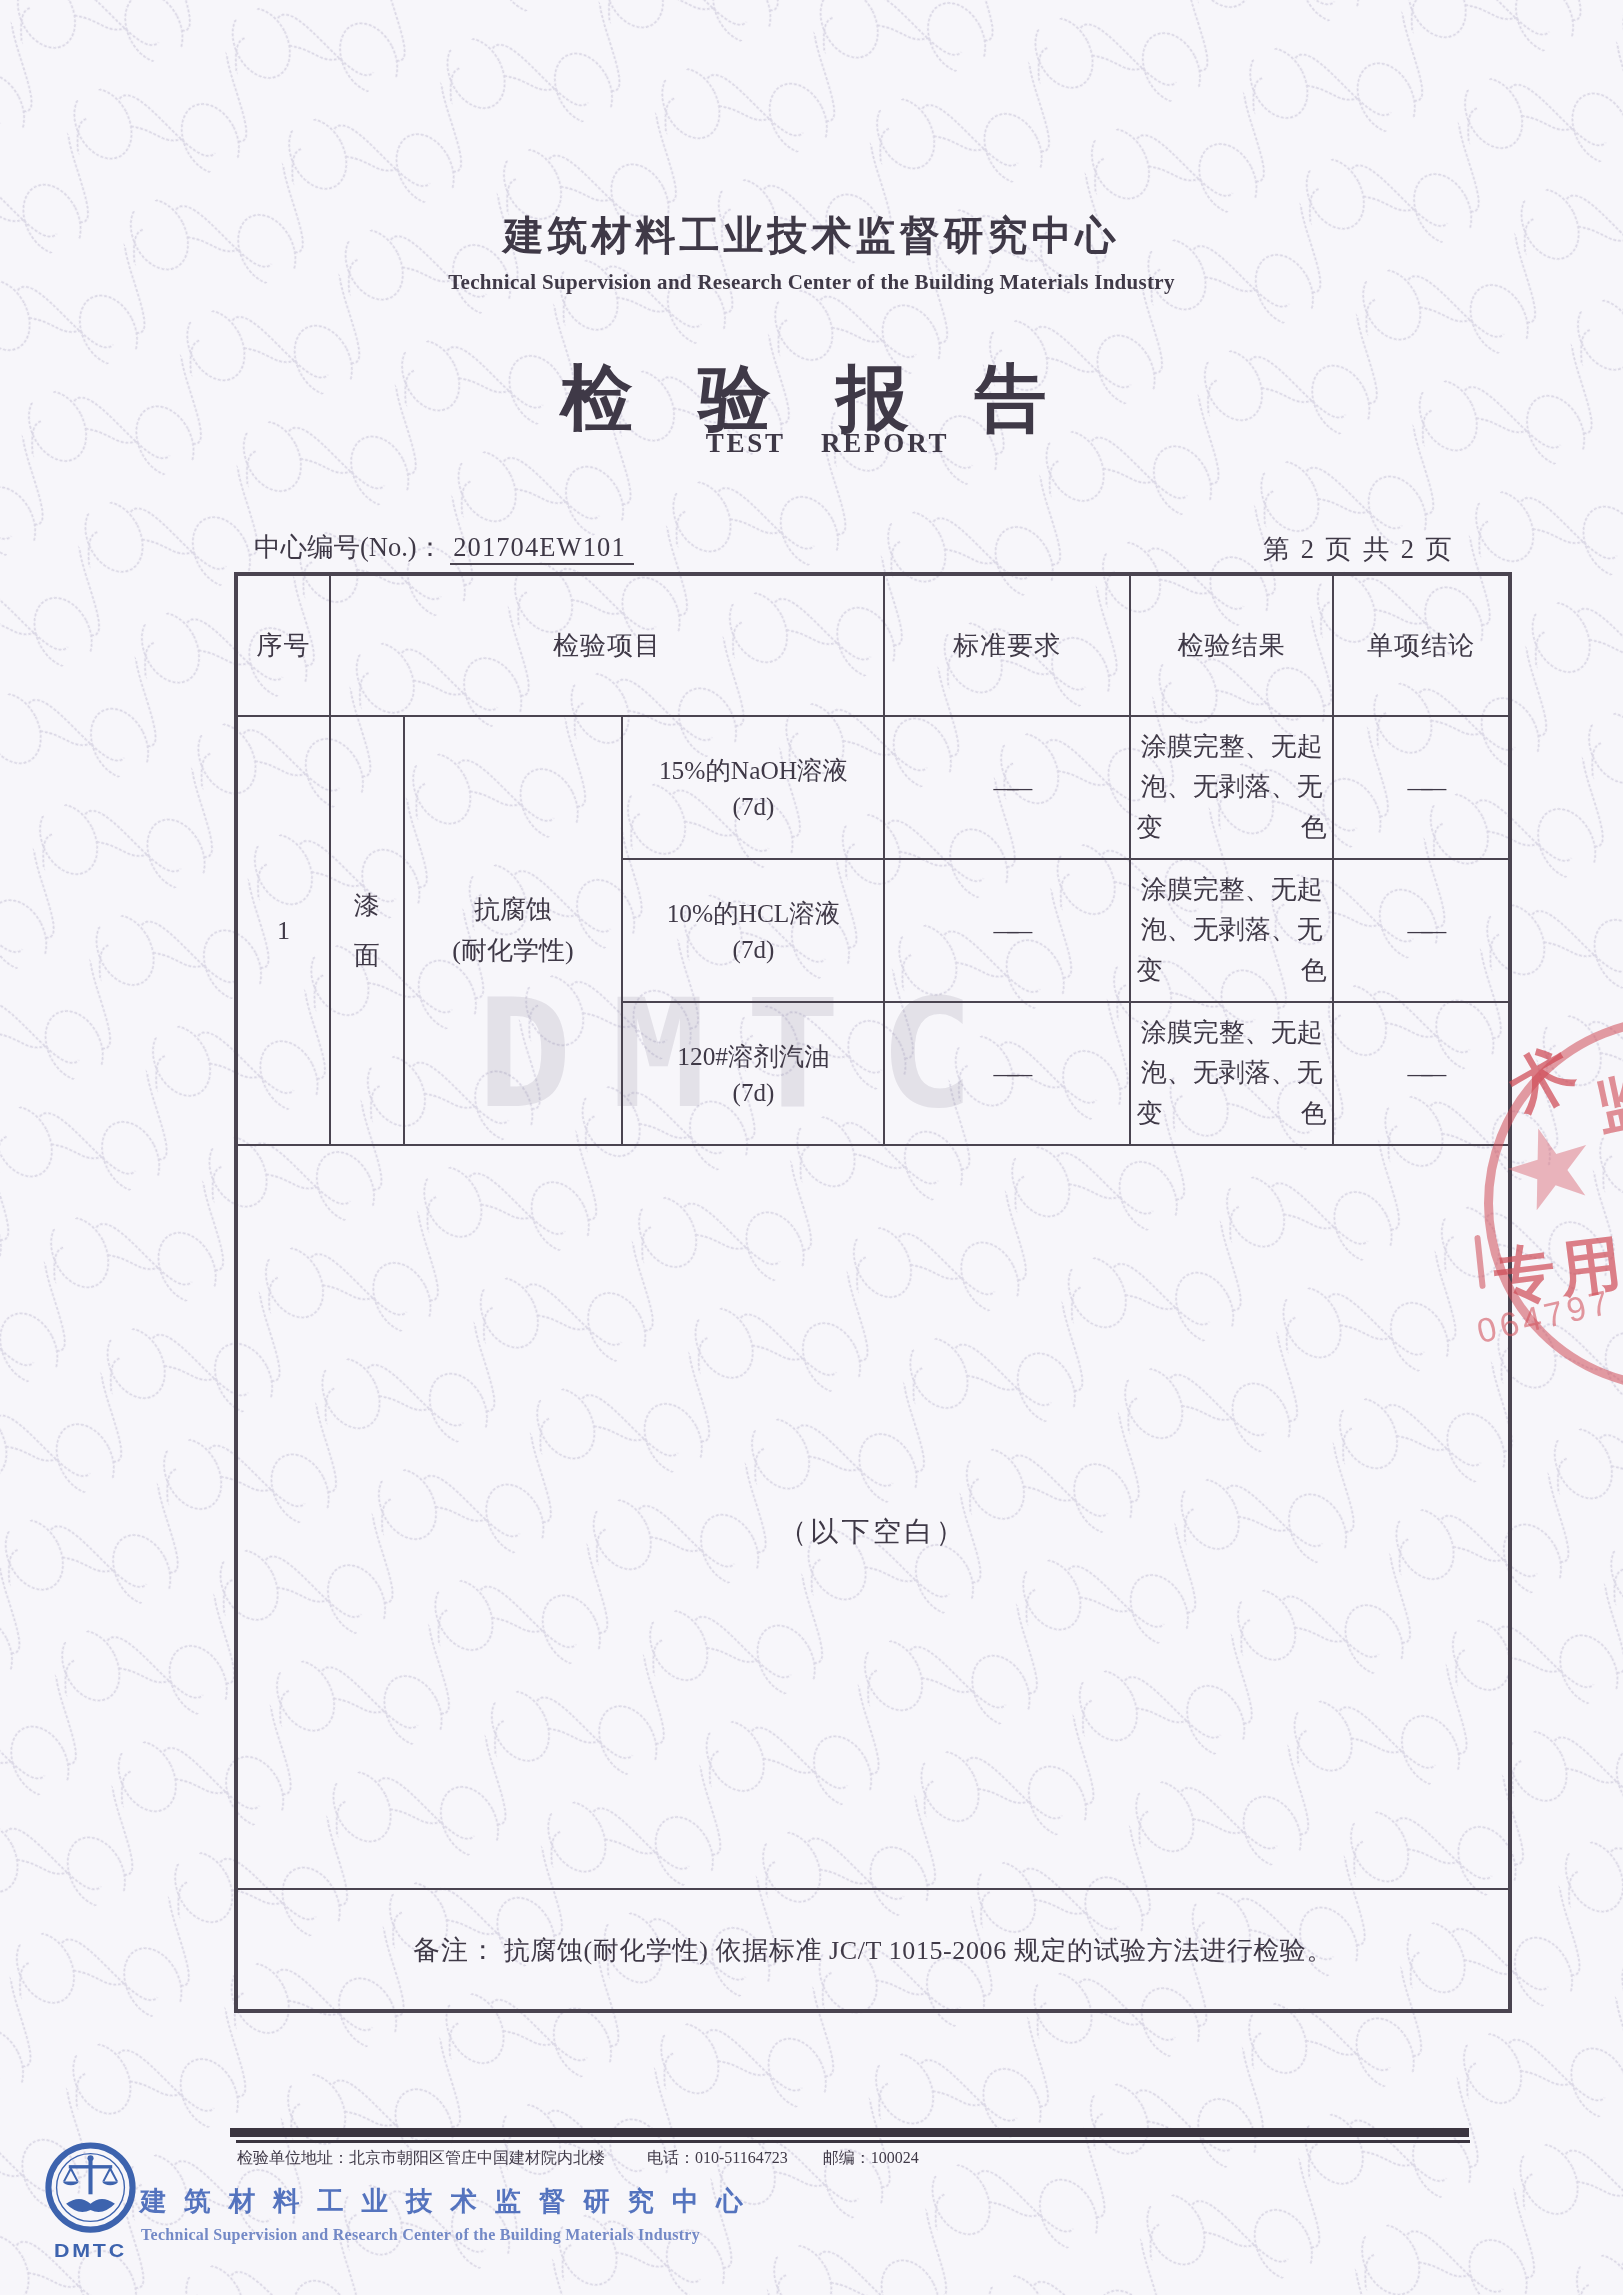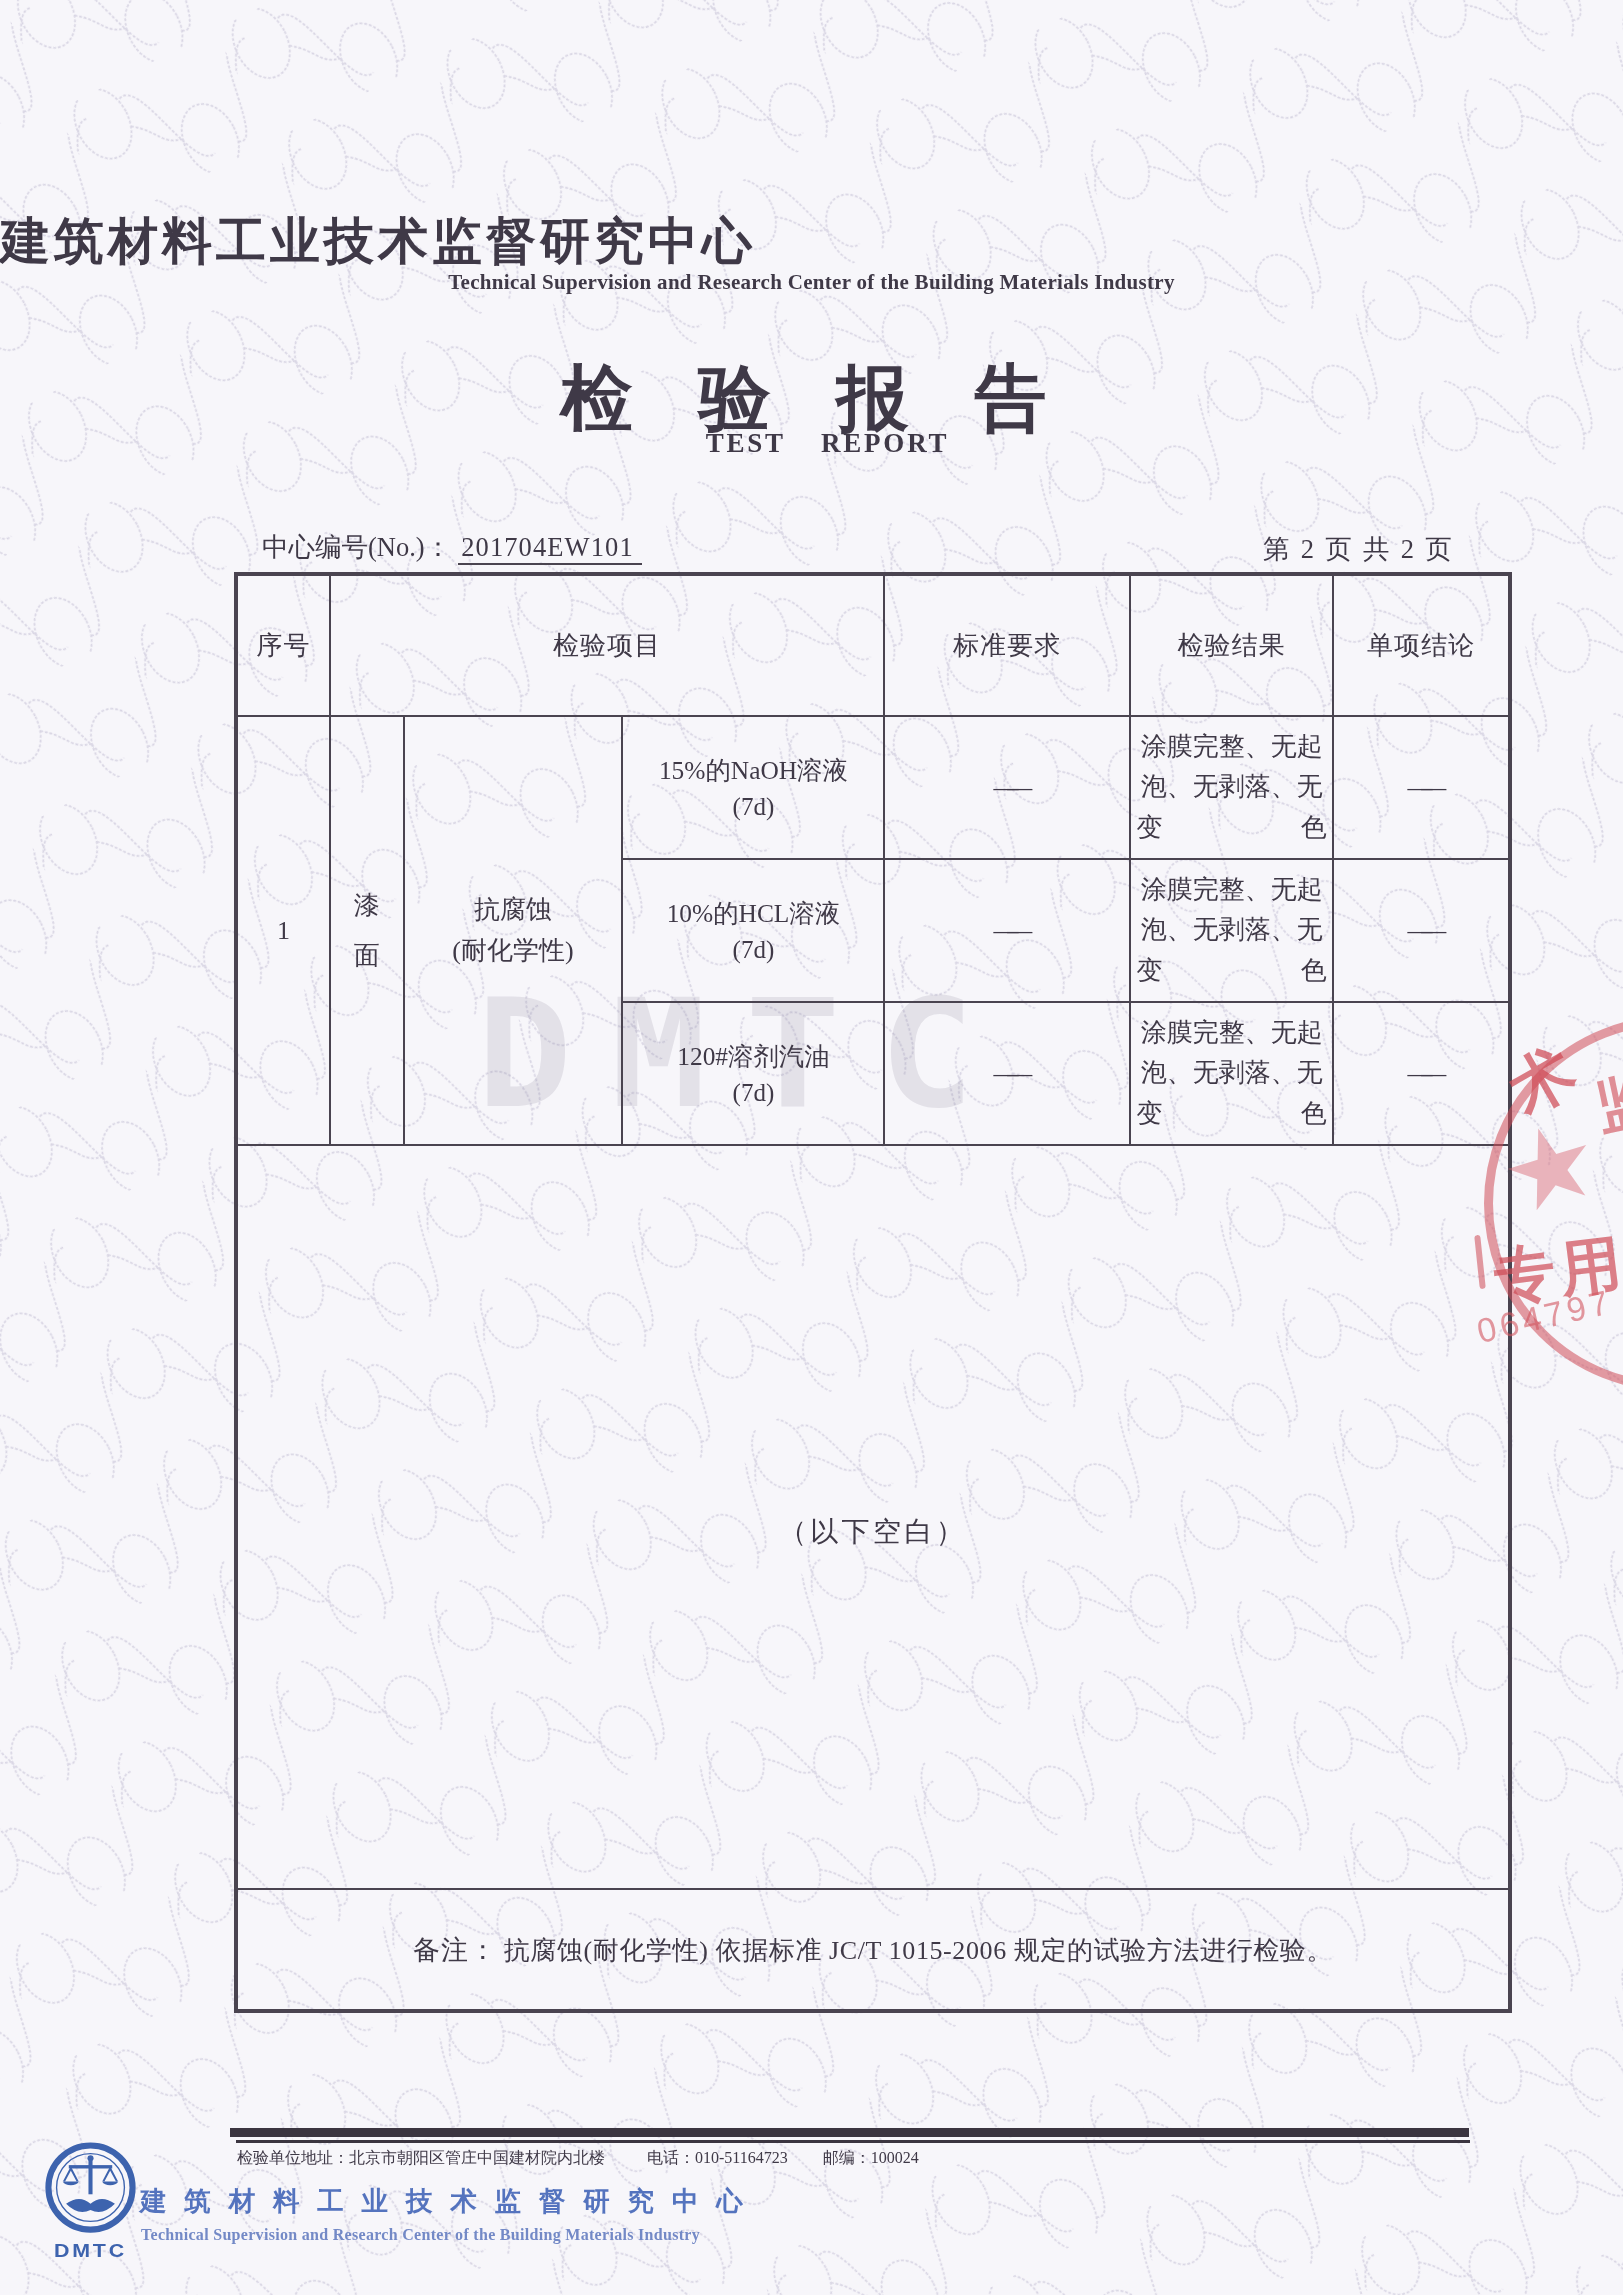--- a/index.html
+++ b/index.html
@@ -6,30 +6,30 @@
   .page{
     position:relative; width:1623px; height:2295px; margin:0 auto;
     background:#f7f6fa; overflow:hidden;
     font-family:"Liberation Serif","DejaVu Serif",serif;
     color:#3f3947;
   }
   .bg-pattern{position:absolute; left:0; top:0; z-index:0;}
   .content{position:absolute; left:0; top:0; width:100%; height:100%; z-index:2;}
 
   
-  .org-cn{position:absolute; top:208px; left:0; width:100%; text-align:left;
-    font-size:50px; font-weight:bold; letter-spacing:4px;}
+  .org-cn{position:absolute; top:208px; left:0; width:100%; text-align:center;
+    font-size:40px; font-weight:bold; letter-spacing:4px;}
   .org-en{position:absolute; top:270px; left:0; width:100%; text-align:center;
     font-size:21px; font-weight:bold; letter-spacing:0.3px;}
   .title-cn{position:absolute; top:351px; left:0; width:100%; text-align:center;
     font-size:72px; font-weight:bold; letter-spacing:16px; word-spacing:16px;}
   .title-en{position:absolute; top:428px; left:16px; width:100%; text-align:center;
     font-size:27px; font-weight:bold; letter-spacing:2.8px; word-spacing:26px;}
 
-  .no-line{position:absolute; top:529px; left:254px; right:169px; height:41px; font-size:26.5px;margin-left:8px;}
+  .no-line{position:absolute; top:529px; left:254px; right:169px; height:41px; font-size:26.5px;}
   .no-label{font-weight:normal;}
   .no-value{border-bottom:2.3px solid #4a4450; padding:0 8px 1.1px 3.4px; letter-spacing:1.1px;}
   .page-info{position:absolute; right:0; top:2.3px; font-size:26.5px; letter-spacing:2.3px;}
 
   
   table.report{
     position:absolute; left:236px; top:574px; width:1274px;
     border-collapse:collapse; table-layout:fixed;
   }
   table.report td, table.report th{

